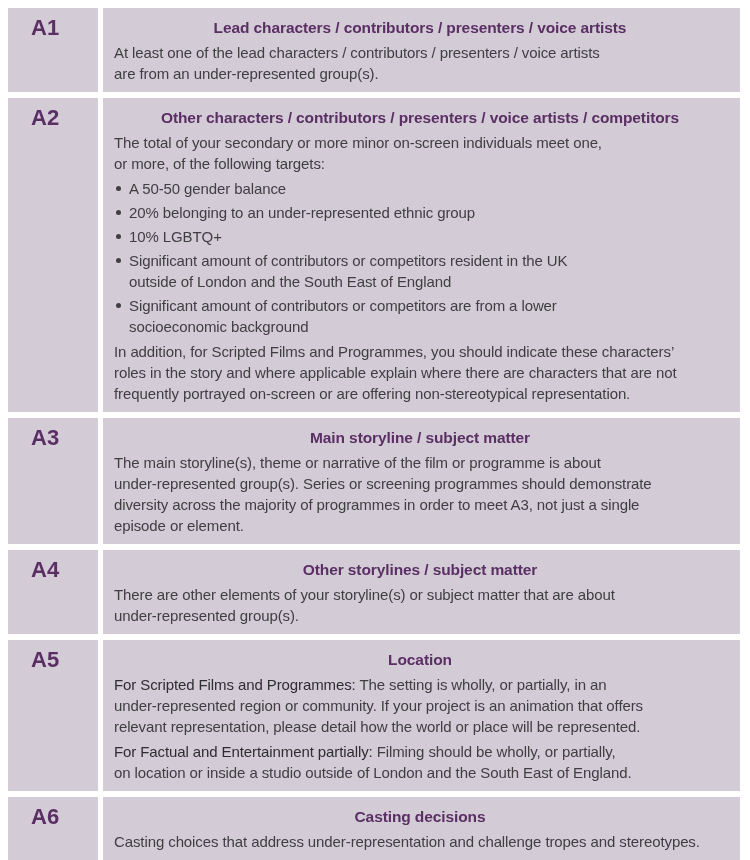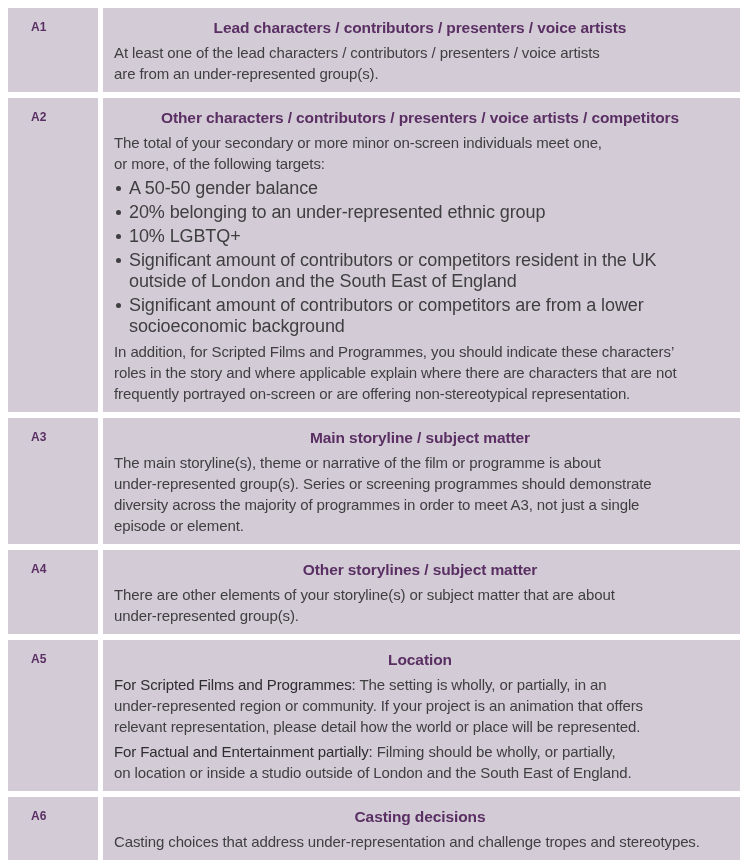--- a/index.html
+++ b/index.html
@@ -30,21 +30,21 @@
     display: flex;
     column-gap: 5px;
   }
   .label-cell {
     flex: 0 0 90px;
     box-sizing: border-box;
     background: var(--cell-bg, #d3cbd6);
     padding: 9px 0 0 23px;
     color: var(--accent, #5a2f63);
     font-weight: bold;
-    font-size: 12px;
+    font-size: 22px;
     line-height: 21px;
   }
   .content-cell {
     flex: 1;
     box-sizing: border-box;
     background: var(--cell-bg, #d3cbd6);
     padding: 9px 14px 4px 11px;
   }
   .heading {
     margin: 0 0 3px 0;
@@ -79,21 +79,21 @@
     content: "";
     position: absolute;
     left: 2px;
     top: 8px;
     width: 5px;
     height: 5px;
     border-radius: 50%;
     background: var(--body-text, #3f3e40);
   }
   .bullet-text {
-    font-size: 18px;
+    font-size: 15px;
     line-height: 21px;
     color: var(--body-text, #3f3e40);
     white-space: pre-line;
     letter-spacing: -0.1px;
   }
 </style>
 </head>
 <body style="background: rgb(255, 255, 255);">
 
 <div class="page">

